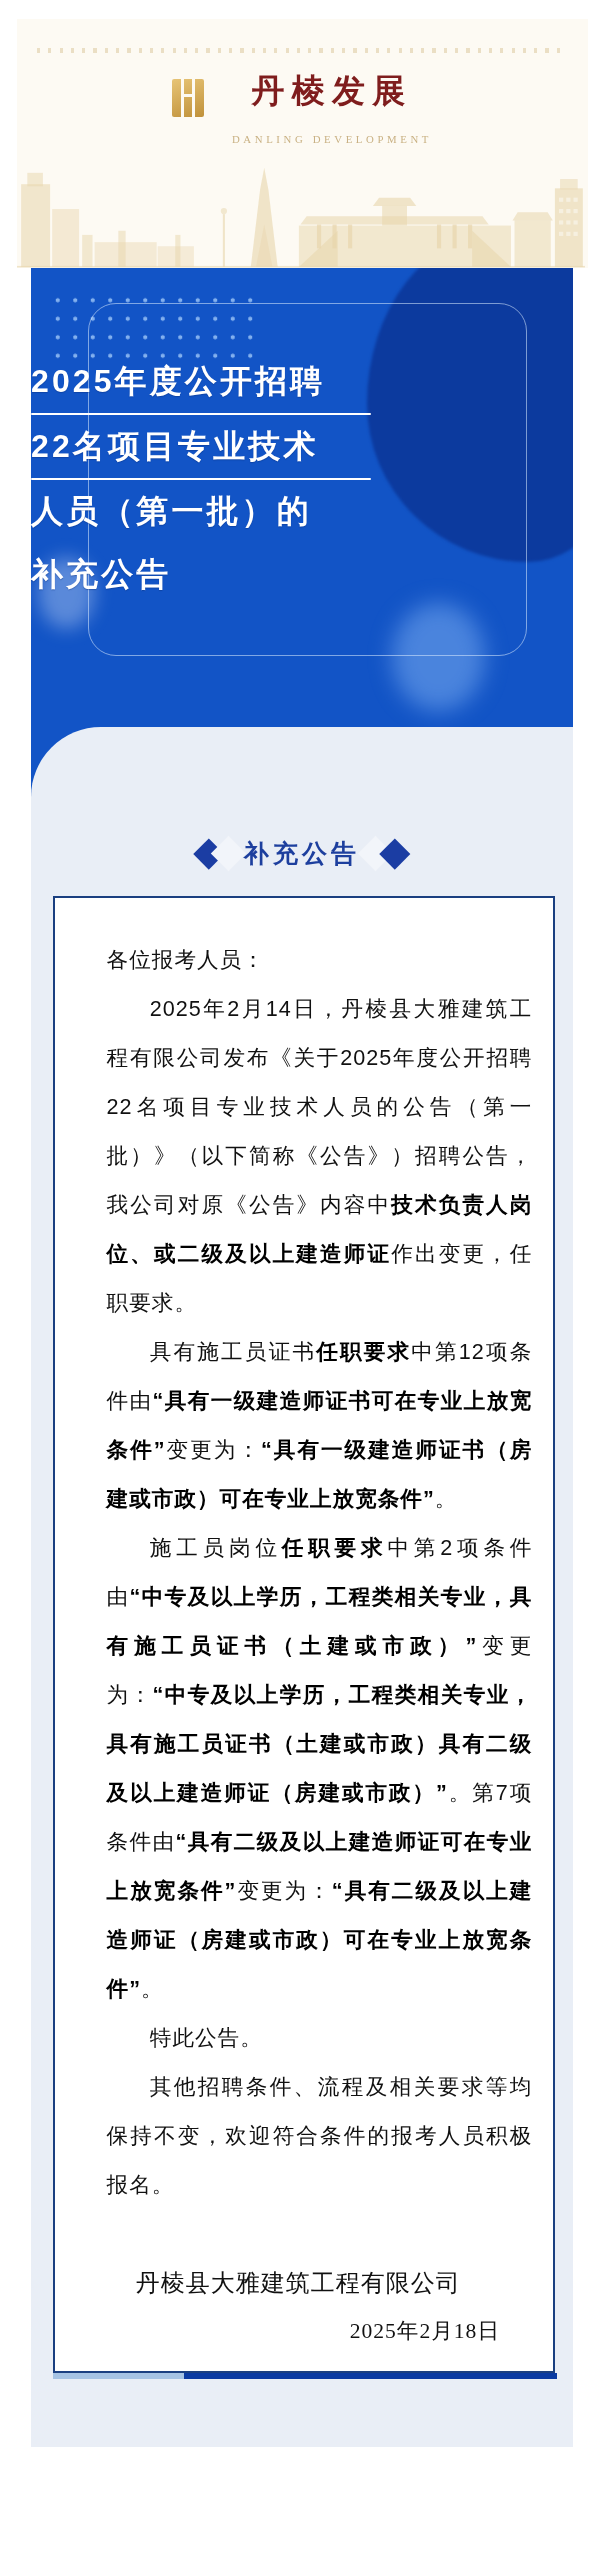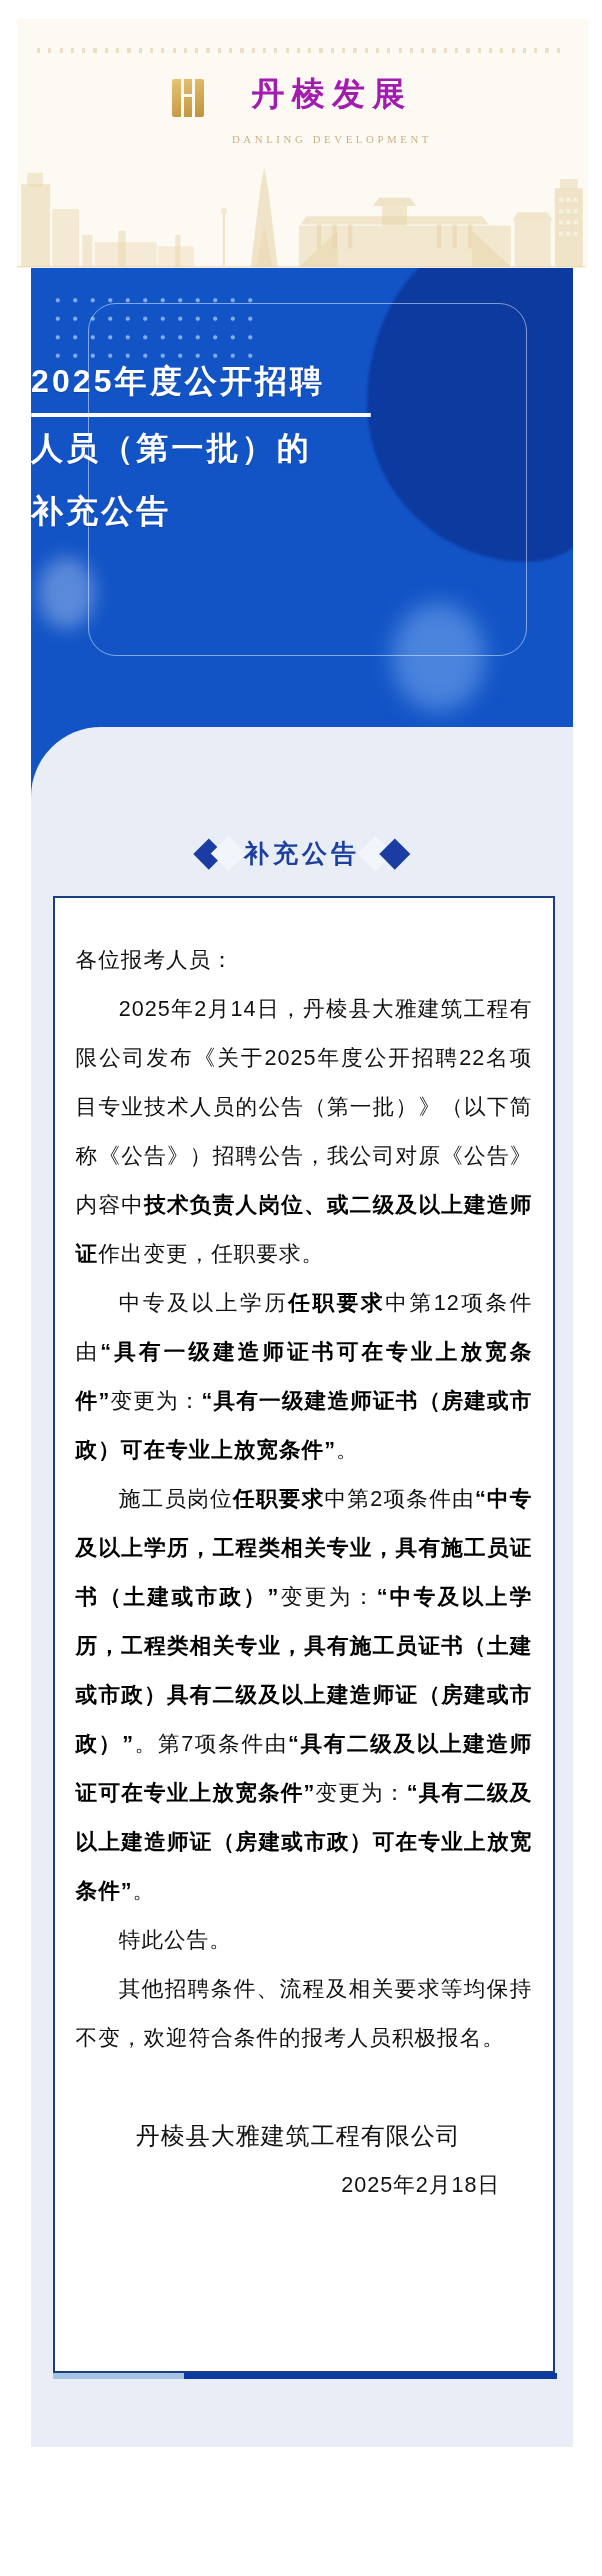--- a/index.html
+++ b/index.html
@@ -10,22 +10,22 @@
   .header{position:absolute;left:16.5px;right:15.5px;top:18.5px;height:249px;background:#fdfaf3;overflow:hidden;}
   .header-ticks{position:absolute;left:20.6px;right:20.6px;top:29px;height:5.2px;
     background-image:repeating-linear-gradient(90deg,rgba(205,178,120,.38) 0 3.1px,transparent 3.1px 11.3px);}
   .brand-row{position:absolute;left:0;right:0;top:58px;display:flex;justify-content:center;align-items:flex-start;gap:28px;}
   .brand-logo{width:32px;height:38px;margin-top:2.1px;border-radius:2.1px;
     background:linear-gradient(160deg,#e7c476,#c0913a);position:relative;}
   .brand-logo:before{content:"";position:absolute;left:9.3px;top:0;bottom:0;width:2.6px;background:#fdfaf3;}
   .brand-logo:after{content:"";position:absolute;right:9.3px;top:0;bottom:0;width:2.6px;background:#fdfaf3;}
   .brand-logo .slit{position:absolute;left:12px;right:12px;top:15.5px;height:2.6px;background:#fdfaf3;}
   .brand-text{text-align:center;}
-  .brand-name{font-family:Liberation Sans, sans-serif;font-weight:700;font-size:33px;line-height:34px;
-    letter-spacing:7.2px;color:#a21caf;white-space:nowrap;}
+  .brand-name{font-family:Liberation Mono, monospace;font-weight:700;font-size:33px;line-height:34px;
+    letter-spacing:7.2px;color:#7f1d1d;white-space:nowrap;}
   .brand-sub{margin-top:22px;font-family:"Liberation Serif",serif;font-size:10.8px;letter-spacing:3.6px;
     color:#c9b183;white-space:nowrap;}
   .skyline{position:absolute;left:0;right:0;bottom:0;height:120px;}
 
   
   .banner{position:absolute;left:31px;top:268px;width:542px;height:531px;background:#1254c6;overflow:hidden;}
   .banner-grid{position:absolute;inset:0;
     background-image:linear-gradient(rgba(255,255,255,.17) 0.5px,transparent 0.5px),
                      linear-gradient(90deg,rgba(255,255,255,.17) 0.5px,transparent 0.5px);
     background-size:26px 26px;background-position:-2.6px -4.1px;}
@@ -50,27 +50,27 @@
     border-radius:70px 0 0 0;}
   .section-head{position:absolute;left:0;right:0;top:114px;display:flex;justify-content:center;align-items:center;gap:13.4px;}
   .diamond{width:21.6px;height:21.6px;background:#1b3da3;transform:rotate(45deg);}
   .diamond.ghost{background:#f2f5fa;width:25px;height:25px;margin:0 -17.5px;}
   .section-title{font-size:25px;font-weight:800;color:#1d3f9e;letter-spacing:4.1px;line-height:25px;padding:0 7.2px;}
 
   
   .notice-box{position:absolute;left:22px;top:169px;width:502px;height:1477px;box-sizing:border-box;
     background:#ffffff;border:2.6px solid #1a3f80;}
   .notice-inner{padding:37px 20.6px 0 20.6px;font-size:21.6px;line-height:49px;letter-spacing:1px;
-    color:#111111;text-align:justify;}
+    color:#111111;text-align:justify;margin-left:31px;}
   .para{margin:0;}
   .para.indent{text-indent:2em;}
   .para b{font-weight:700;color:#000;}
   .sign-company{margin-top:49px;text-align:center;padding-right:11.3px;font-size:24px;line-height:49px;
     letter-spacing:1px;color:#111;}
-  .sign-date{text-align:right;padding-right:53px;font-size:21.6px;line-height:49px;letter-spacing:1px;color:#111;}
+  .sign-date{text-align:right;padding-right:53px;font-size:21.6px;line-height:49px;letter-spacing:1px;color:#111;font-family:Liberation Serif, serif;}
   .shadow-bar{position:absolute;left:22px;top:1646px;width:504px;height:6.2px;
     background:linear-gradient(90deg,#a6c3e4 0 26%,#0a3aa2 26% 100%);}
 </style>
 </head>
 <body>
 
 <div class="page">
 
   <div class="header">
     <div class="header-ticks"></div>
@@ -135,40 +135,41 @@
   <div class="banner">
     <div class="banner-grid"></div>
     <div class="dots"></div>
     <div class="blob-dark"></div>
     <div class="blob-light-left"></div>
     <div class="blob-light-right"></div>
     <div class="outline-box"></div>
     <div class="banner-titles">
       <div class="banner-line">2025年度公开招聘</div>
       <div class="banner-divider"></div>
+      <div class="banner-line">22名项目专业技术</div>
       <div class="banner-divider"></div>
       <div class="banner-line">人员（第一批）的</div>
       <div class="banner-line">补充公告</div>
     </div>
   </div>
 
   <div class="card">
     <div class="section-head">
       <span class="diamond"></span>
       <span class="diamond ghost"></span>
       <span class="section-title">补充公告</span>
       <span class="diamond ghost"></span>
       <span class="diamond"></span>
     </div>
 
     <div class="notice-box">
       <div class="notice-inner">
           <p class="para"><span>各位报考人员：</span></p>
           <p class="para indent"><span>2025年2月14日，丹棱县大雅建筑工程有限公司发布《关于2025年度公开招聘22名项目专业技术人员的公告（第一批）》（以下简称《公告》）招聘公告，我公司对原《公告》内容中</span><b>技术负责人岗位、或二级及以上建造师证</b><span>作出变更，任职要求。</span></p>
-          <p class="para indent"><span>中专及以上学历</span><b>任职要求</b><span>中第12项条件由</span><b>“具有一级建造师证书可在专业上放宽条件”</b><span>变更为：</span><b>“具有一级建造师证书（房建或市政）可在专业上放宽条件”</b><span>。</span></p>
+          <p class="para indent"><span>具有施工员证书</span><b>任职要求</b><span>中第12项条件由</span><b>“具有一级建造师证书可在专业上放宽条件”</b><span>变更为：</span><b>“具有一级建造师证书（房建或市政）可在专业上放宽条件”</b><span>。</span></p>
           <p class="para indent"><span>施工员岗位</span><b>任职要求</b><span>中第2项条件由</span><b>“中专及以上学历，工程类相关专业，具有施工员证书（土建或市政）”</b><span>变更为：</span><b>“中专及以上学历，工程类相关专业，具有施工员证书（土建或市政）具有二级及以上建造师证（房建或市政）”</b><span>。第7项条件由</span><b>“具有二级及以上建造师证可在专业上放宽条件”</b><span>变更为：</span><b>“具有二级及以上建造师证（房建或市政）可在专业上放宽条件”</b><span>。</span></p>
           <p class="para indent"><span>特此公告。</span></p>
           <p class="para indent"><span>其他招聘条件、流程及相关要求等均保持不变，欢迎符合条件的报考人员积极报名。</span></p>
         </div>
       <div class="sign-company">丹棱县大雅建筑工程有限公司</div>
       <div class="sign-date">2025年2月18日</div>
     </div>
     <div class="shadow-bar"></div>
   </div>
 

